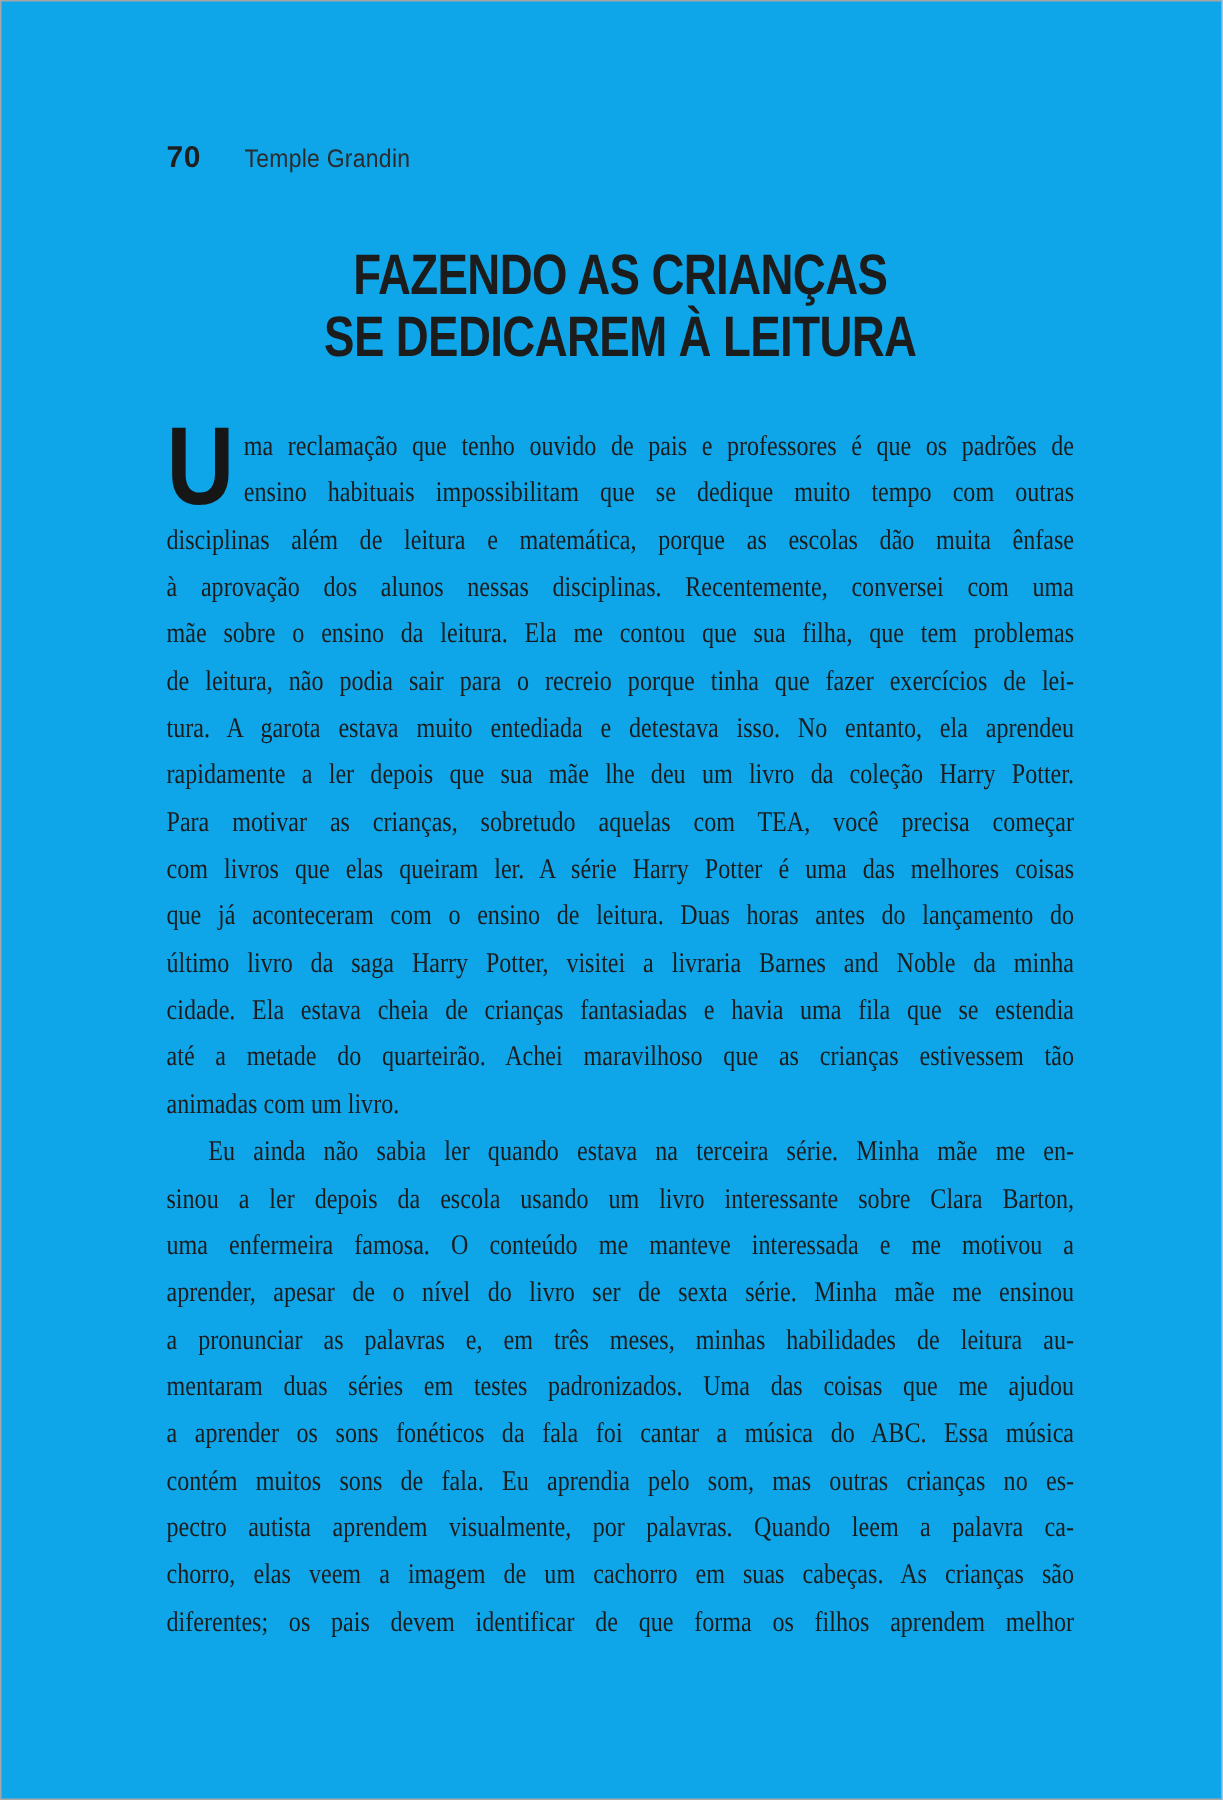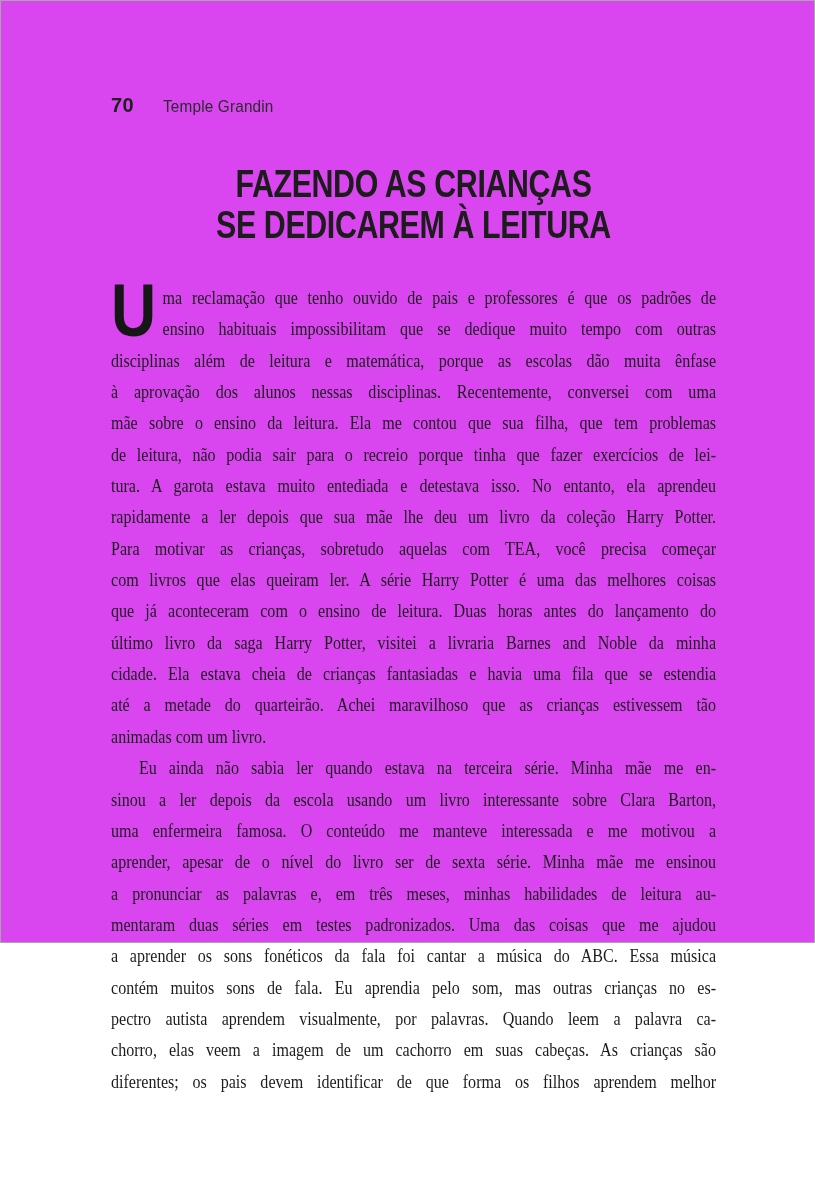--- a/index.html
+++ b/index.html
@@ -2,22 +2,22 @@
 <html><head>
 <meta charset="utf-8">
 <style>
   * { margin: 0; padding: 0; box-sizing: border-box; }
   html, body { background: #ffffff; }
   body { width: 815px; height: 1200px; overflow: hidden; }
 
   .page {
     position: relative;
     width: 815px;
-    height: 943px;
-    background: #d946ef;
+    height: 1200px;
+    background: #0ea5e9;
     border: 1px solid #a6a6a6;
     font-family: "Liberation Serif", serif;
     color: #1e1e1e;
   }
 
   
   .running-header {
     position: absolute;
     left: 110px;
     top: 93px;

